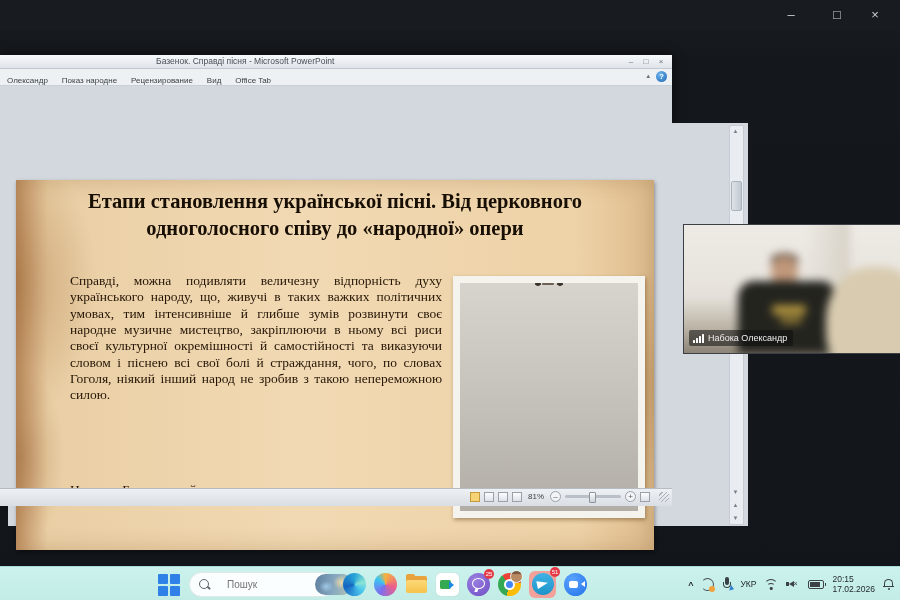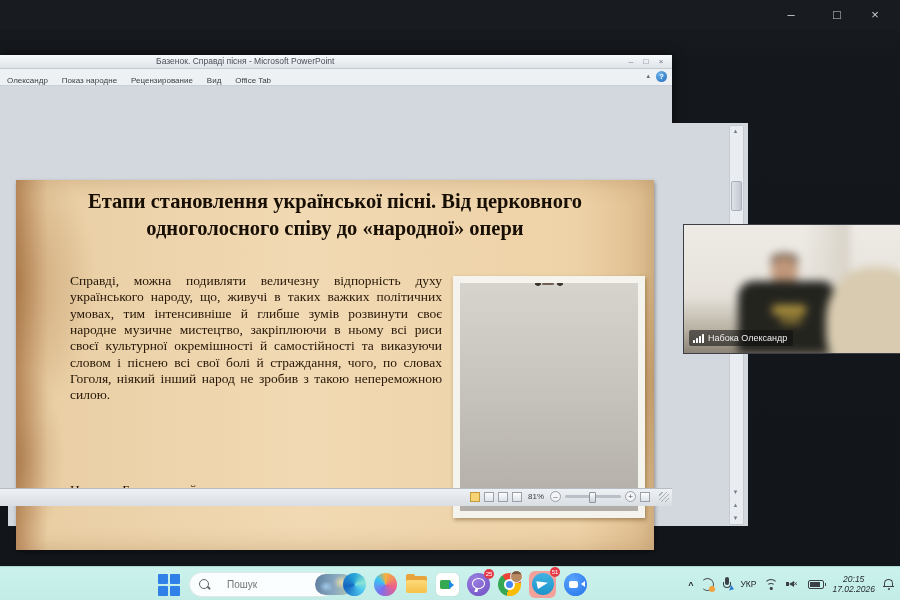--- a/index.html
+++ b/index.html
@@ -163,21 +163,21 @@
   #wifi .a1,#wifi .a2{position:absolute;left:50%;transform:translateX(-50%);border:1.4px solid #3c4146;border-bottom-color:transparent;border-left-color:transparent;border-right-color:transparent;border-radius:50%;box-sizing:border-box;}
   #wifi .a1{width:14px;height:14px;top:0;} #wifi .a2{width:8px;height:8px;top:4px;}
   #wifi .d{position:absolute;left:50%;top:8.5px;transform:translateX(-50%);width:2.5px;height:2.5px;background:#3c4146;border-radius:50%;}
   #spk{position:relative;width:14px;height:11px;}
   #spk .cone{position:absolute;left:0;top:2px;width:0;height:0;border:3.5px solid transparent;border-right:5px solid #3c4146;}
   #spk .box{position:absolute;left:0;top:3.5px;width:3px;height:4px;background:#3c4146;}
   #spk .x{position:absolute;left:7px;top:1px;font-size:7px;color:#3c4146;}
   #batt{position:relative;width:16px;height:9px;border:1.2px solid #3c4146;border-radius:2px;box-sizing:border-box;}
   #batt::before{content:"";position:absolute;left:1px;top:1px;bottom:1px;width:10px;background:#3c4146;}
   #batt::after{content:"";position:absolute;right:-3px;top:2px;width:1.5px;height:3px;background:#3c4146;}
-  #clock{text-align:center;font-size:8.5px;color:#1f2428;line-height:1.2;font-style:italic;}
+  #clock{text-align:left;font-size:8.5px;color:#1f2428;line-height:1.2;}
   #bell{position:relative;width:11px;height:12px;}
   #bell .cup{position:absolute;left:1px;top:1px;width:9px;height:8px;border:1.3px solid #3c4146;border-bottom:none;border-radius:5px 5px 0 0;box-sizing:border-box;}
   #bell .lip{position:absolute;left:0;top:8px;width:11px;height:1.3px;background:#3c4146;}
   #bell .clap{position:absolute;left:4.5px;top:10px;width:2px;height:2px;background:#3c4146;border-radius:50%;}
 </style>
 </head>
 <body>
 
 <div id="screen">
 

